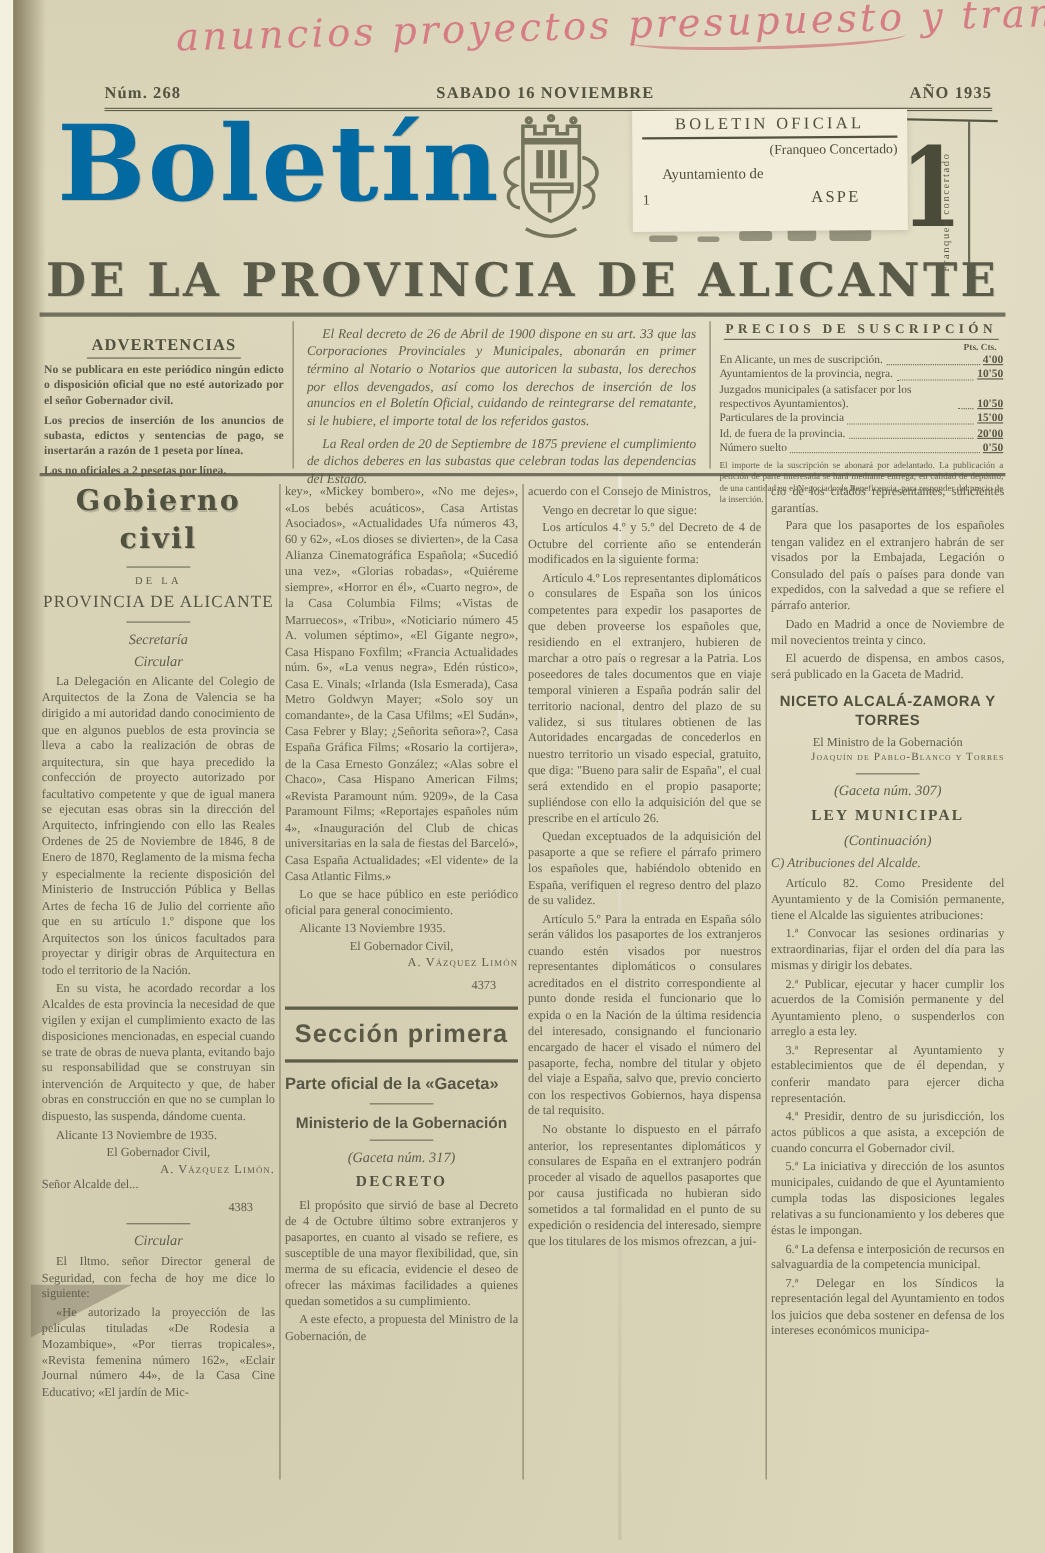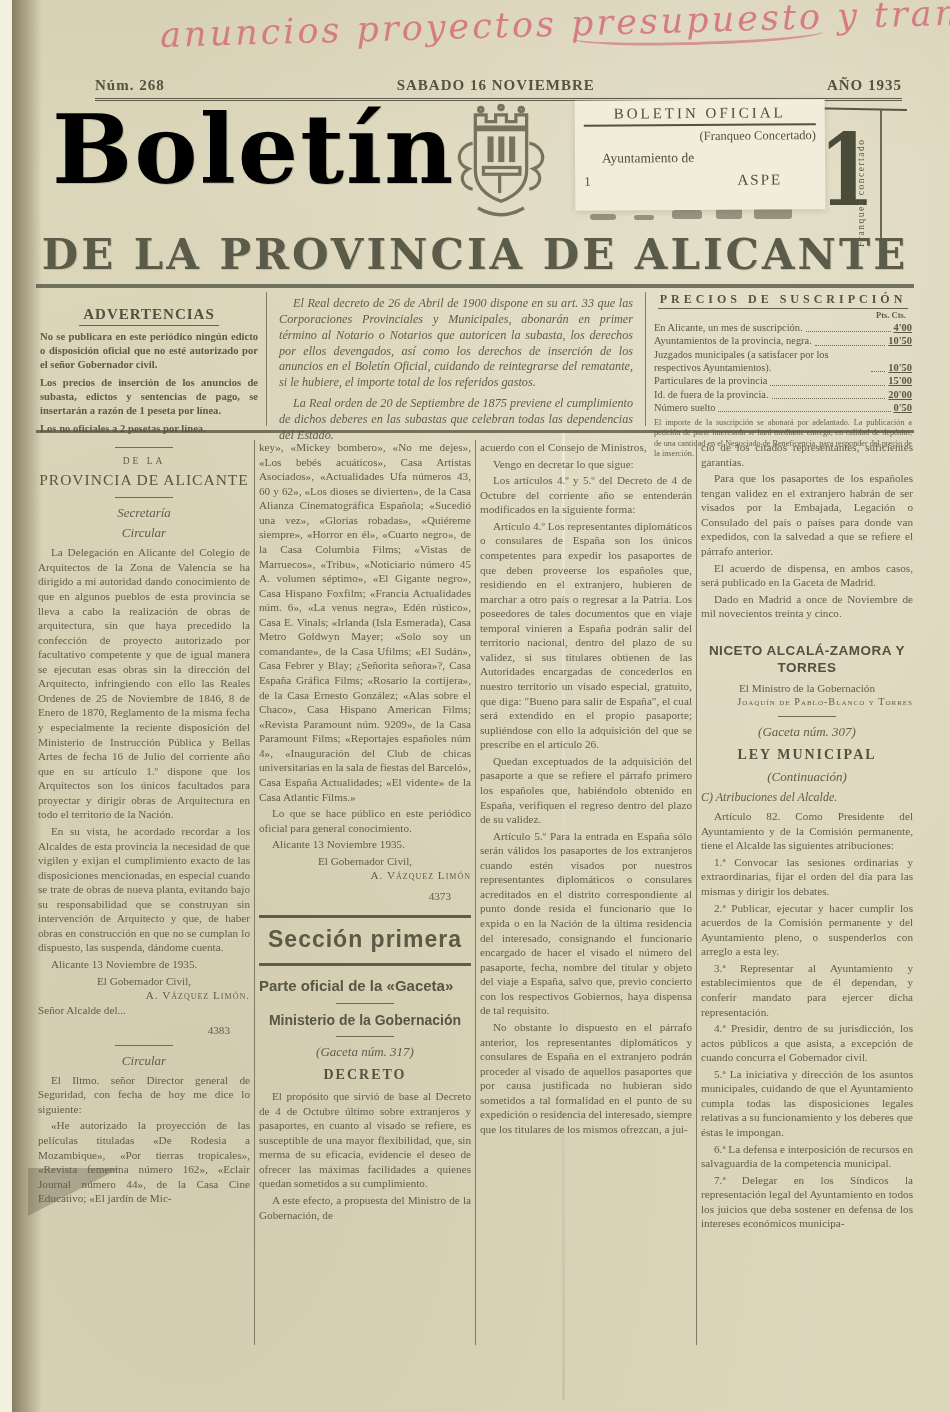--- a/index.html
+++ b/index.html
@@ -29,21 +29,21 @@
 
   
   .hdr{position:absolute;left:95px;right:48px;top:68px;height:26px;
     display:flex;justify-content:space-between;align-items:flex-end;
     font-weight:bold;font-size:15px;letter-spacing:1px;color:#535341;
     border-bottom:3px double #5c5c49;padding-bottom:4px;}
 
   
   .masthead-title{position:absolute;left:52px;top:102px;
     font-family:"DejaVu Serif",serif;font-weight:bold;font-size:95px;line-height:1;
-    letter-spacing:2px;color:#000000;text-shadow:1px 1px 0 rgba(90,90,72,0.25);}
+    letter-spacing:2px;color:#0369a1;text-shadow:1px 1px 0 rgba(90,90,72,0.25);}
   .coat{position:absolute;left:432px;top:100px;width:138px;height:135px;opacity:0.88;}
   .remnants{position:absolute;left:588px;top:206px;width:230px;height:18px;}
   .remnants i{position:absolute;background:rgba(86,86,66,0.55);border-radius:3px;}
   .big-one{position:absolute;left:812px;top:120px;font-family:"DejaVu Serif",serif;
     font-weight:bold;font-size:100px;line-height:1;color:#4b4b39;transform:scaleX(0.8);}
   .slip{position:absolute;left:575px;top:100px;width:250px;height:110px;
     background:#f1edda;box-shadow:0 1px 6px rgba(60,55,35,0.18);
     transform:rotate(-0.4deg);padding:5px 9px;box-sizing:border-box;color:#4f4f3c;}
   .slip-topline{position:absolute;left:592px;top:106px;width:315px;
     border-top:2px solid #5656422;border-top:2px solid #565642;transform:rotate(1.1deg);}
@@ -116,21 +116,21 @@
   .b-italic{font-style:italic;text-align:center;font-size:13px;margin:3px 0;}
   .b-italicleft{font-style:italic;font-size:12px;margin:4px 0;}
   .b-section{font-family:"Liberation Sans",sans-serif;font-weight:bold;font-size:23px;
     text-align:center;letter-spacing:1px;color:#5a5a47;
     border-top:3px solid #5e5e4b;border-bottom:3px solid #5e5e4b;
     padding:7px 0 8px;margin:12px 0 10px;}
   .b-sans{font-family:"Liberation Sans",sans-serif;font-weight:bold;font-size:15px;
     color:#565644;margin:4px 0;}
   .b-ctr{text-align:center;font-size:14px;}
   .b-sansbig{font-family:"Liberation Sans",sans-serif;font-weight:bold;font-size:13.5px;
-    text-align:center;letter-spacing:0.5px;color:#51513f;margin:21px 0 4px;}
+    text-align:center;letter-spacing:0.5px;color:#51513f;margin:8px 0 4px;}
   .b-bigcaps{text-align:center;font-weight:bold;font-size:14px;letter-spacing:2px;
     color:#53534​1;color:#535341;margin:5px 0;}
   .b-rulesm{width:58px;border-top:1.5px solid #6d6d58;margin:7px auto;}
 </style>
 </head>
 <body>
 
 <div class="page">
   <div class="paper-tone"></div>
   <div class="edge-white"></div>
@@ -238,20 +238,21 @@
             <span class="price-value">0'50</span>
           </div>
         </div>
       <div class="pre-foot">El importe de la suscripción se abonará por adelantado. La publicación a petición de parte interesada se hará mediante entrega, en calidad de depósito, de una cantidad en el Negociado de Beneficencia, para responder del precio de la inserción.</div>
     </div>
   </div>
   <div class="rule-heavy2"></div>
 
   <div class="bodycols">
     <div class="col col1">
+        <h2 class="b-display">Gobierno civil</h2>
         <div class="b-rulesm"></div>
         <div class="b-small">DE LA</div>
         <div class="b-caps">PROVINCIA DE ALICANTE</div>
         <div class="b-rulesm"></div>
         <div class="b-italic">Secretaría</div>
         <div class="b-italic">Circular</div>
         <p class="b-p">La Delegación en Alicante del Colegio de Arquitectos de la Zona de Valencia se ha dirigido a mi autoridad dando conocimiento de que en algunos pueblos de esta provincia se lleva a cabo la realización de obras de arquitectura, sin que haya precedido la confección de proyecto autorizado por facultativo competente y que de igual manera se ejecutan esas obras sin la dirección del Arquitecto, infringiendo con ello las Reales Ordenes de 25 de Noviembre de 1846, 8 de Enero de 1870, Reglamento de la misma fecha y especialmente la reciente disposición del Ministerio de Instrucción Pública y Bellas Artes de fecha 16 de Julio del corriente año que en su artículo 1.º dispone que los Arquitectos son los únicos facultados para proyectar y dirigir obras de Arquitectura en todo el territorio de la Nación.</p>
         <p class="b-p">En su vista, he acordado recordar a los Alcaldes de esta provincia la necesidad de que vigilen y exijan el cumplimiento exacto de las disposiciones mencionadas, en especial cuando se trate de obras de nueva planta, evitando bajo su responsabilidad que se construyan sin intervención de Arquitecto y que, de haber obras en construcción en que no se cumplan lo dispuesto, las suspenda, dándome cuenta.</p>
         <p class="b-p">Alicante 13 Noviembre de 1935.</p>
         <p class="b-center">El Gobernador Civil,</p>
@@ -288,22 +289,22 @@
         <p class="b-p">Los artículos 4.º y 5.º del Decreto de 4 de Octubre del corriente año se entenderán modificados en la siguiente forma:</p>
         <p class="b-p">Artículo 4.º Los representantes diplomáticos o consulares de España son los únicos competentes para expedir los pasaportes de que deben proveerse los españoles que, residiendo en el extranjero, hubieren de marchar a otro país o regresar a la Patria. Los poseedores de tales documentos que en viaje temporal vinieren a España podrán salir del territorio nacional, dentro del plazo de su validez, si sus titulares obtienen de las Autoridades encargadas de concederlos en nuestro territorio un visado especial, gratuito, que diga: "Bueno para salir de España", el cual será extendido en el propio pasaporte; supliéndose con ello la adquisición del que se prescribe en el artículo 26.</p>
         <p class="b-p">Quedan exceptuados de la adquisición del pasaporte a que se refiere el párrafo primero los españoles que, habiéndolo obtenido en España, verifiquen el regreso dentro del plazo de su validez.</p>
         <p class="b-p">Artículo 5.º Para la entrada en España sólo serán válidos los pasaportes de los extranjeros cuando estén visados por nuestros representantes diplomáticos o consulares acreditados en el distrito correspondiente al punto donde resida el funcionario que lo expida o en la Nación de la última residencia del interesado, consignando el funcionario encargado de hacer el visado el número del pasaporte, fecha, nombre del titular y objeto del viaje a España, salvo que, previo concierto con los respectivos Gobiernos, haya dispensa de tal requisito.</p>
         <p class="b-p">No obstante lo dispuesto en el párrafo anterior, los representantes diplomáticos y consulares de España en el extranjero podrán proceder al visado de aquellos pasaportes que por causa justificada no hubieran sido sometidos a tal formalidad en el punto de su expedición o residencia del interesado, siempre que los titulares de los mismos ofrezcan, a jui-</p>
       </div>
     <div class="vrule vr3"></div>
     <div class="col col4">
         <p class="b-p b-cont">cio de los citados representantes, suficientes garantías.</p>
         <p class="b-p">Para que los pasaportes de los españoles tengan validez en el extranjero habrán de ser visados por la Embajada, Legación o Consulado del país o países para donde van expedidos, con la salvedad a que se refiere el párrafo anterior.</p>
+        <p class="b-p">Dado en Madrid a once de Noviembre de mil novecientos treinta y cinco.</p>
         <p class="b-p">El acuerdo de dispensa, en ambos casos, será publicado en la Gaceta de Madrid.</p>
-        <p class="b-p">Dado en Madrid a once de Noviembre de mil novecientos treinta y cinco.</p>
         <div class="b-sansbig">NICETO ALCALÁ-ZAMORA Y TORRES</div>
         <p class="b-center">El Ministro de la Gobernación</p>
         <p class="b-sc b-smaller">Joaquín de Pablo-Blanco y Torres</p>
         <div class="b-rulesm"></div>
         <div class="b-italic">(Gaceta núm. 307)</div>
         <div class="b-bigcaps">LEY MUNICIPAL</div>
         <div class="b-italic">(Continuación)</div>
         <div class="b-italicleft">C)  Atribuciones del Alcalde.</div>
         <p class="b-p">Artículo 82. Como Presidente del Ayuntamiento y de la Comisión permanente, tiene el Alcalde las siguientes atribuciones:</p>
         <p class="b-p">1.ª Convocar las sesiones ordinarias y extraordinarias, fijar el orden del día para las mismas y dirigir los debates.</p>

